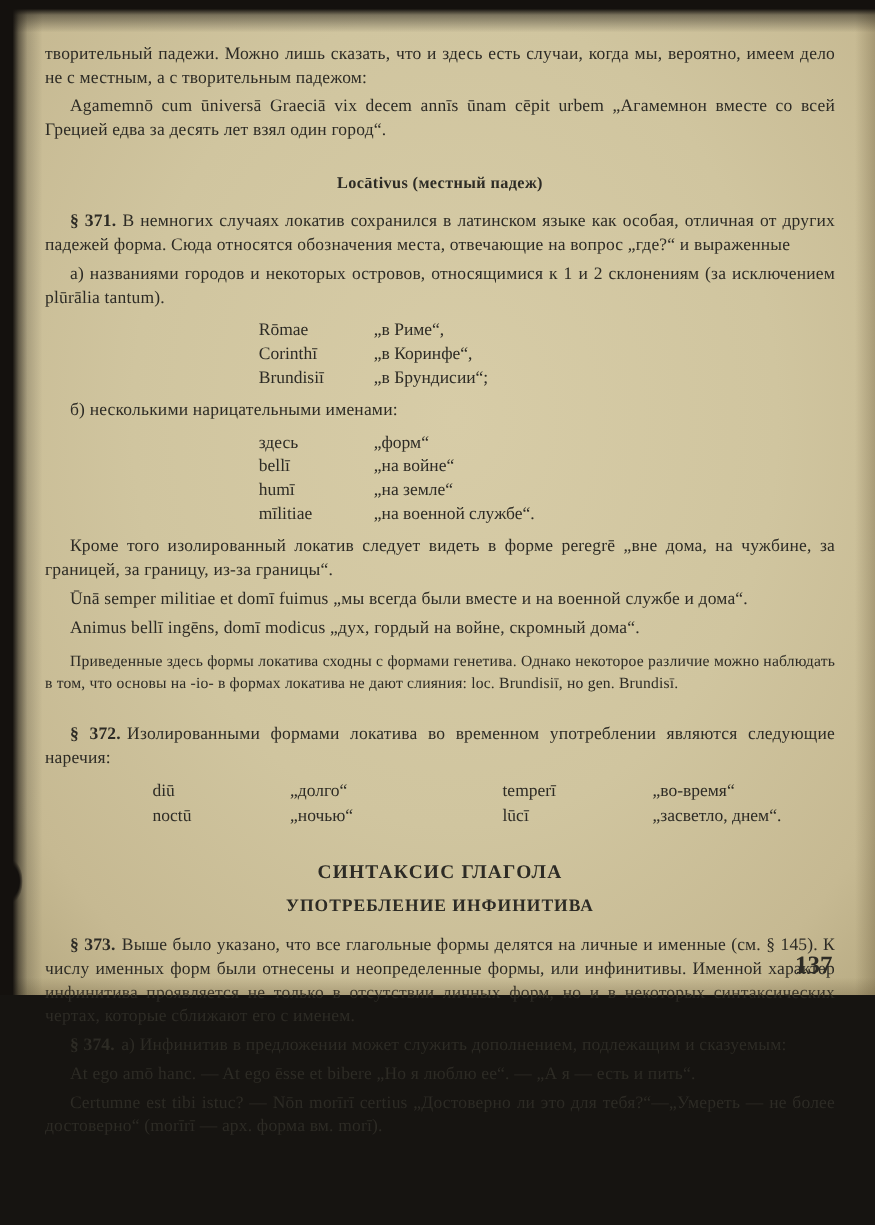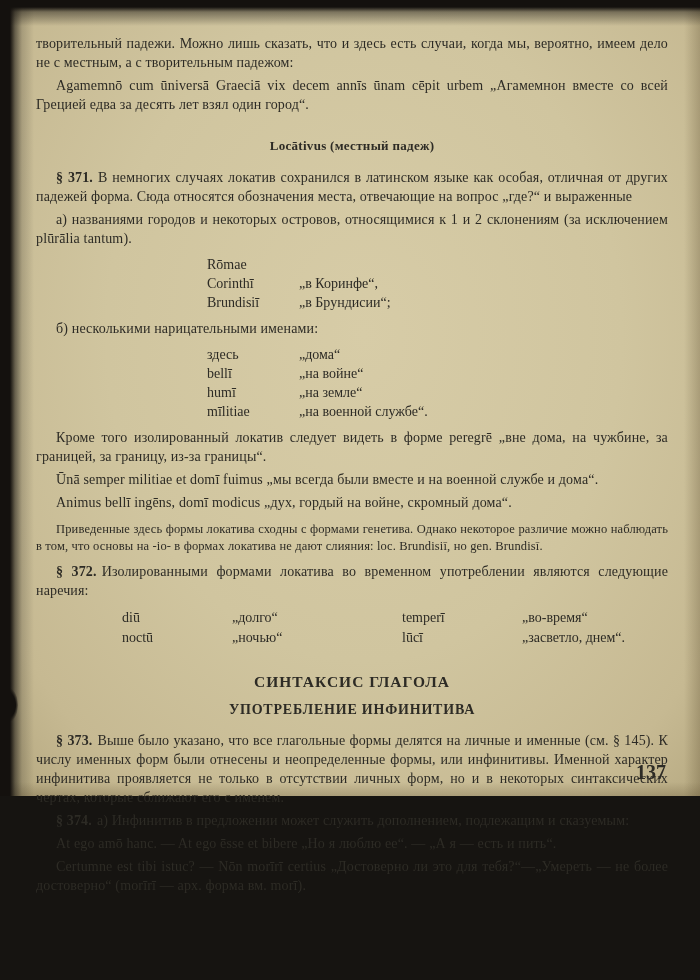--- a/index.html
+++ b/index.html
@@ -45,21 +45,21 @@
   .content {
     position: absolute;
     left: 36px; right: 32px; top: 34px; bottom: 30px;
     color: #2d2b25;
     font-size: 14px;
     line-height: 19px;
   }
   .para { text-align: justify; letter-spacing: 0.15px; }
   .indent { text-indent: 20px; }
   .mt4 { margin-top: 4px; }
-  .mt8 { margin-top: 8px; }
+  .mt8 { margin-top: 24px; }
   .sec-label { font-weight: bold; margin-right: 5px; }
   .h-main {
     text-align: center; font-weight: bold;
     margin-top: 22px; margin-bottom: 13px;
     font-size: 13px; letter-spacing: 0.3px;
   }
   .h-chapter {
     text-align: center; font-weight: bold;
     margin-top: 24px;
     font-size: 15.5px; letter-spacing: 1px;
@@ -99,37 +99,38 @@
 
     <h3 class="h-main">Locātivus (местный падеж)</h3>
 
     <p class="para indent"><b class="sec-label">§ 371.</b><span>В немногих случаях локатив сохранился в латинском языке как особая, отличная от других падежей форма. Сюда относятся обозначения места, отвечающие на вопрос „где?“ и выраженные</span></p>
 
     <p class="para indent mt4">а) названиями городов и некоторых островов, относящимися к 1 и 2 склонениям (за исключением plūrālia tantum).</p>
 
     <div class="wordtable">
       <div class="wrow">
         <span class="lat">Rōmae</span>
+        <span class="rus">„в Риме“,</span>
       </div>
       <div class="wrow">
         <span class="lat">Corinthī</span>
         <span class="rus">„в Коринфе“,</span>
       </div>
       <div class="wrow">
         <span class="lat">Brundisiī</span>
         <span class="rus">„в Брундисии“;</span>
       </div>
     </div>
 
     <p class="para indent mt4">б) несколькими нарицательными именами:</p>
 
     <div class="wordtable">
       <div class="wrow">
         <span class="lat">здесь</span>
-        <span class="rus">„дома“</span>
+        <span class="rus">„форм“</span>
       </div>
       <div class="wrow">
         <span class="lat">bellī</span>
         <span class="rus">„на войне“</span>
       </div>
       <div class="wrow">
         <span class="lat">humī</span>
         <span class="rus">„на земле“</span>
       </div>
       <div class="wrow">

